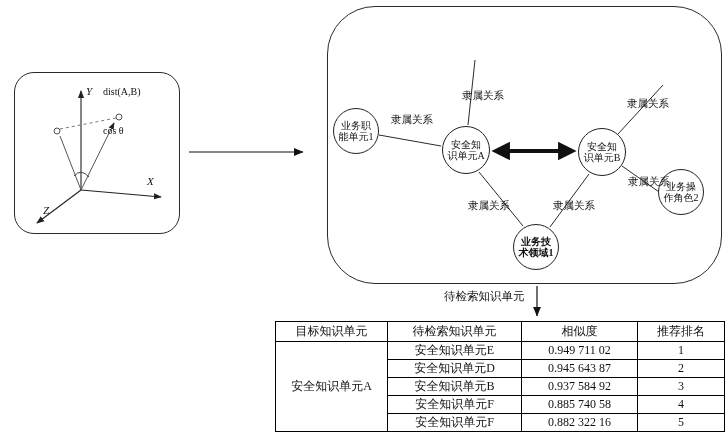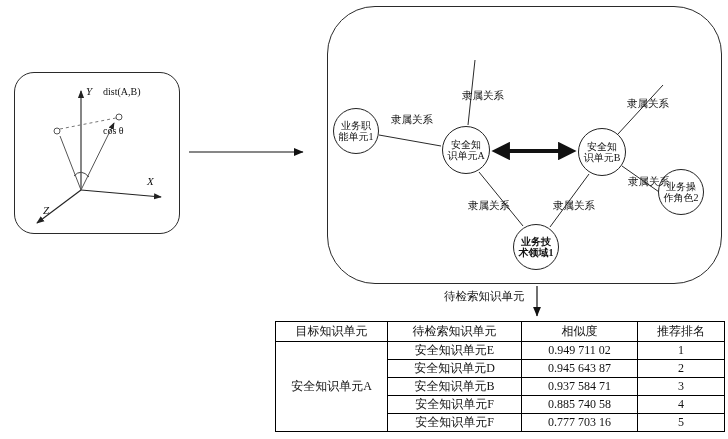--- a/index.html
+++ b/index.html
@@ -136,29 +136,29 @@
         <td>0.949 711 02</td>
         <td>1</td>
       </tr>
       <tr>
         <td>安全知识单元D</td>
         <td>0.945 643 87</td>
         <td>2</td>
       </tr>
       <tr>
         <td>安全知识单元B</td>
-        <td>0.937 584 71</td>
+        <td>0.937 584 92</td>
         <td>3</td>
       </tr>
       <tr>
         <td>安全知识单元F</td>
         <td>0.885 740 58</td>
         <td>4</td>
       </tr>
       <tr>
         <td>安全知识单元F</td>
-        <td>0.777 703 16</td>
+        <td>0.882 322 16</td>
         <td>5</td>
       </tr>
     </tbody>
   </table>
 
 </div>
 
 </body></html>

